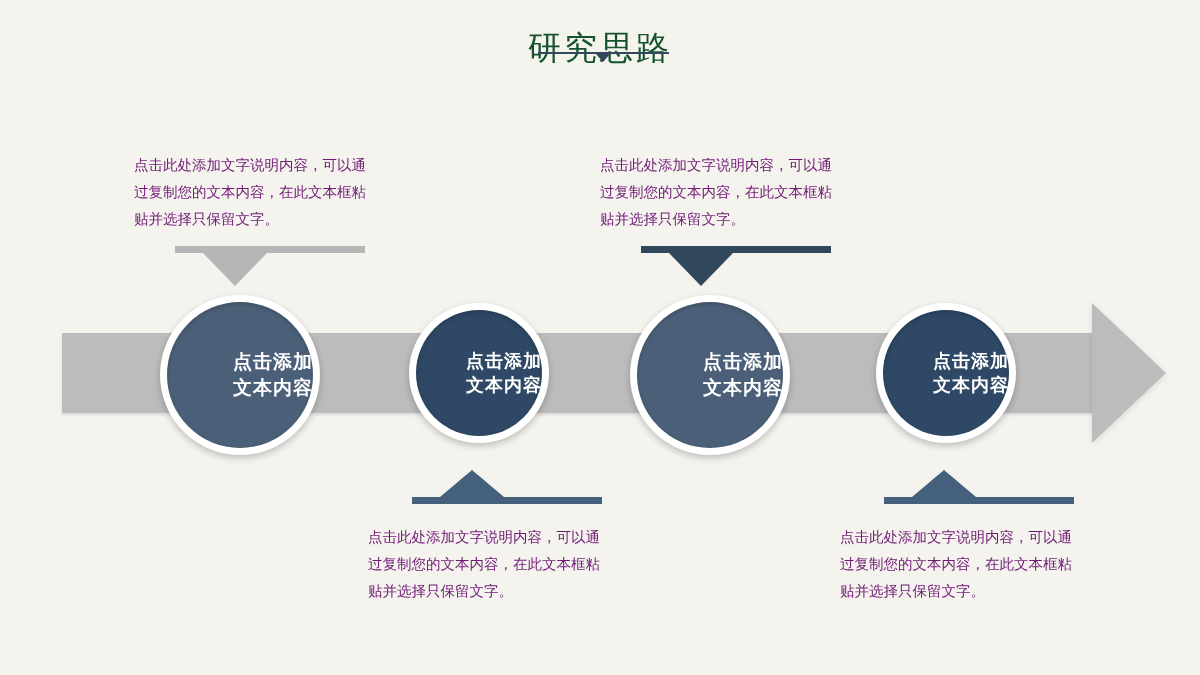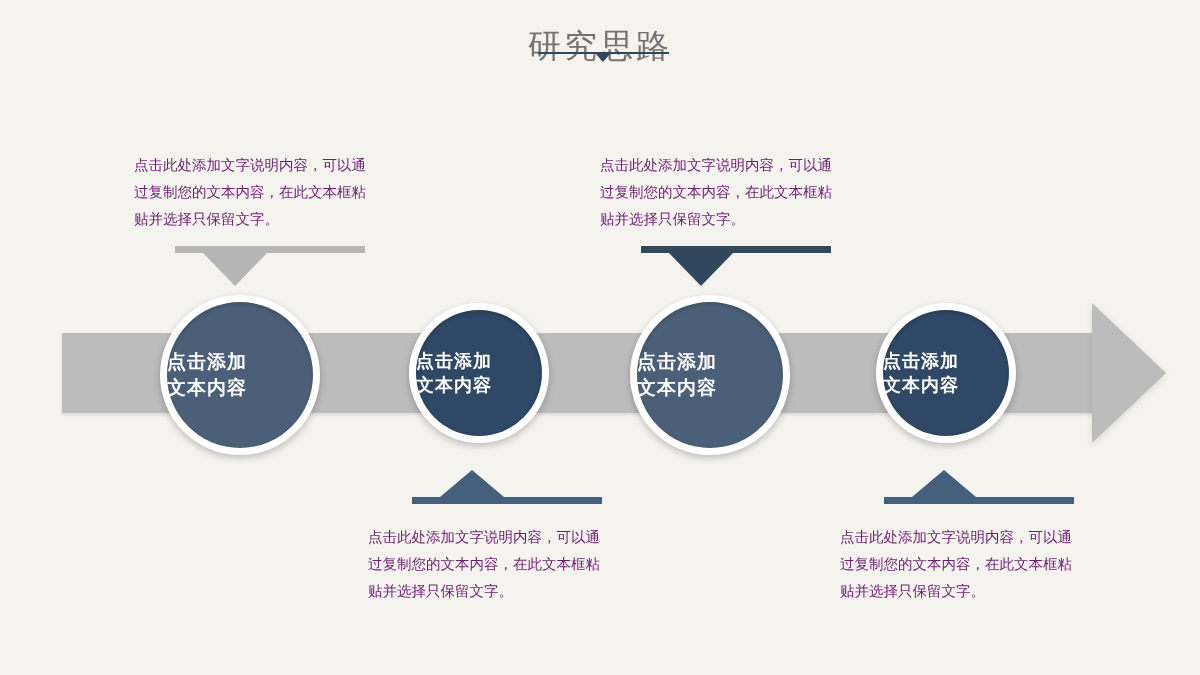--- a/index.html
+++ b/index.html
@@ -26,24 +26,24 @@
   .title-block {
     position: absolute;
     left: 0;
     top: 28px;
     width: 1200px;
     text-align: center;
   }
   .title-text {
     font-size: 33px;
     font-weight: 400;
-    color: #737373;
+    color: #14532d;
     letter-spacing: 3px;
     line-height: 1.25;
-    font-family: Liberation Mono, monospace;
+    font-family: Liberation Serif, serif;
   }
   .title-rule {
     position: absolute;
     left: 538px;
     top: 52px;
     width: 131px;
     height: 2px;
     background: #30475c;
   }
   .title-caret {
@@ -86,21 +86,21 @@
     display: flex;
     align-items: center;
     justify-content: center;
   }
   .node-inner {
     border-radius: 50%;
     width: calc(100% - 14px);
     height: calc(100% - 14px);
     display: flex;
     align-items: center;
-    justify-content: flex-start;
+    justify-content: flex-end;
     box-shadow: inset 0 2px 4px rgba(0,0,0,0.18);
   }
   .node-label {
     color: #ffffff;
     font-weight: bold;
     text-align: center;
     line-height: 1.35;
     letter-spacing: 1px;
     font-family: "DejaVu Sans", "Liberation Sans", sans-serif;
     white-space: pre-line;

